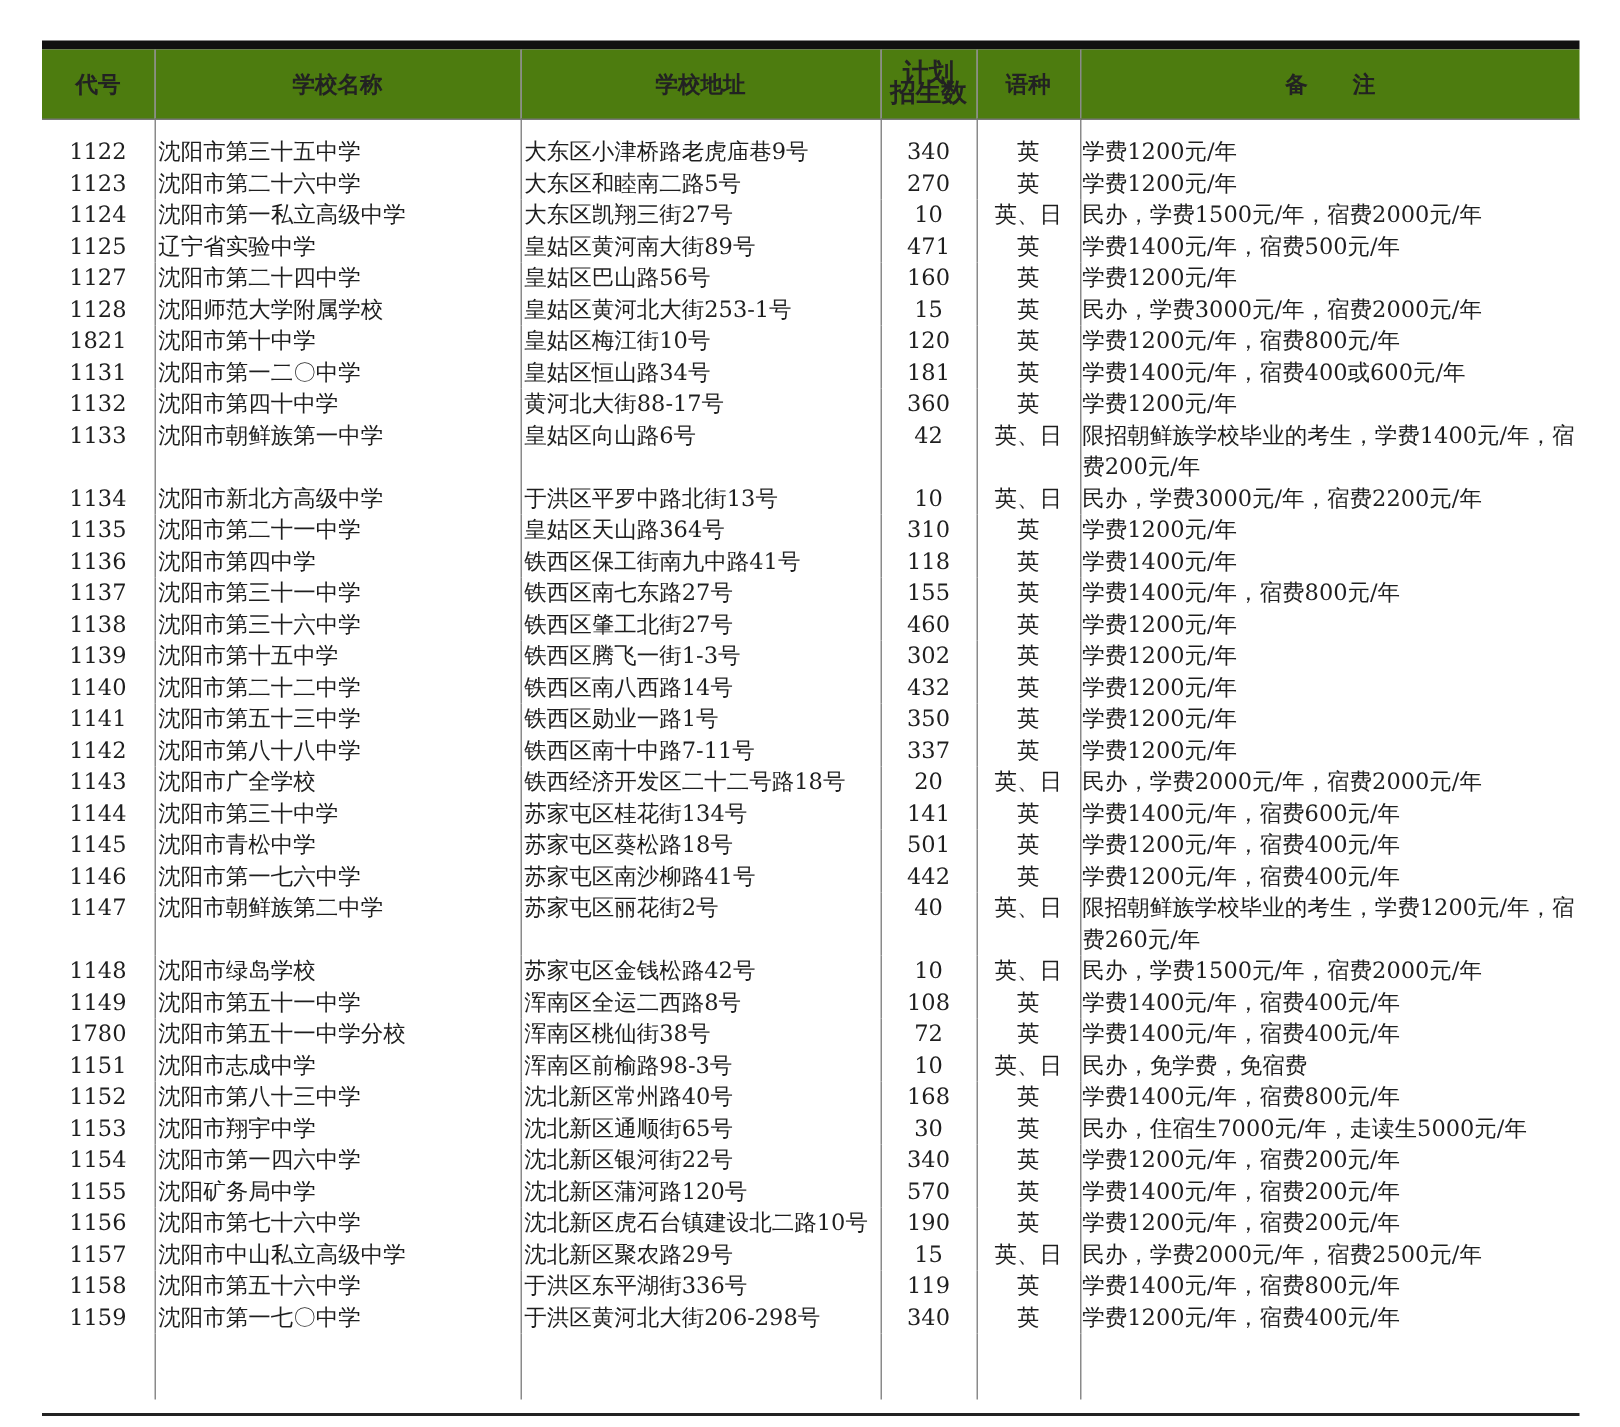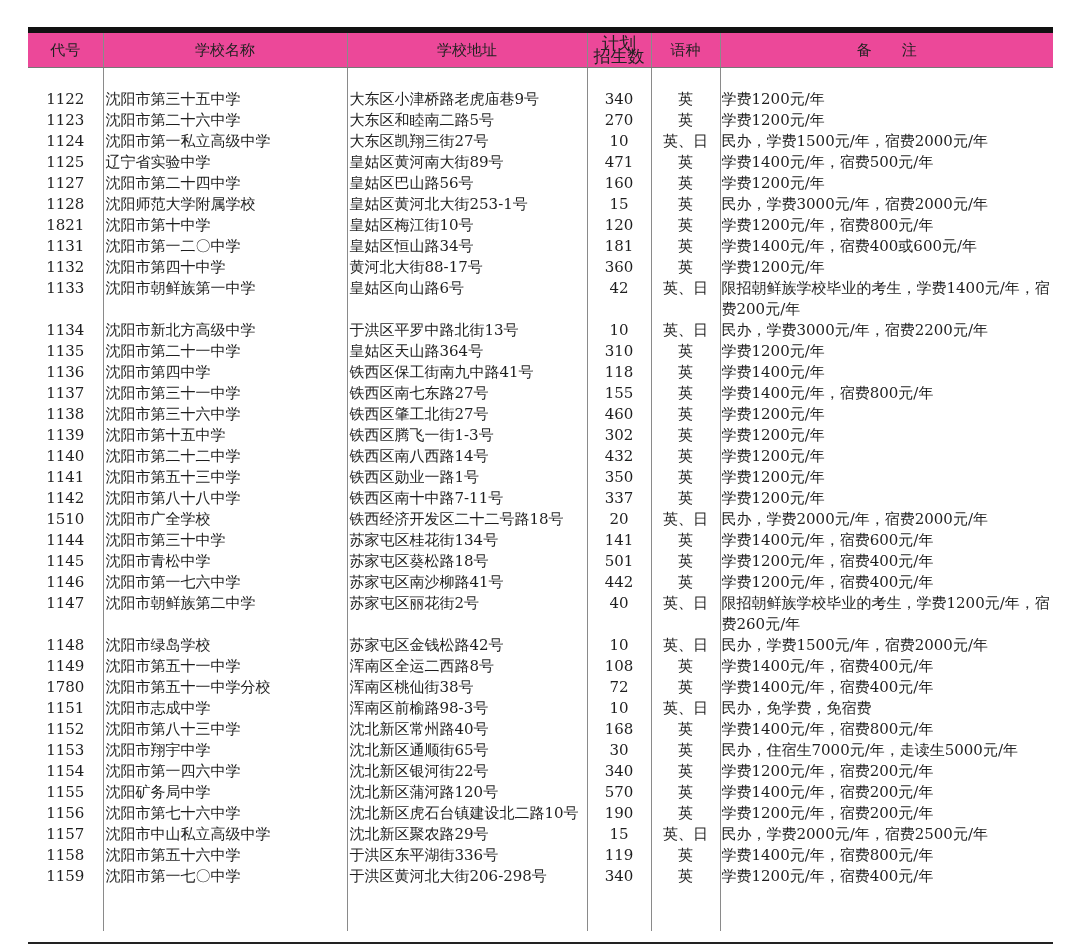--- a/index.html
+++ b/index.html
@@ -1,30 +1,30 @@
 <!DOCTYPE html>
 <html><head>
 <meta charset="utf-8">
 <style>
   html, body { margin:0; padding:0; background:#ffffff; }
   body { width:1080px; height:951px; position:relative; overflow:hidden;
          font-family:"DejaVu Serif","Liberation Serif",serif; color:#1e1e1e; }
   .page { position:absolute; left:28px; top:27px; width:1025px; }
   .top-rule { height:6px; background:#111; }
   table { border-collapse:collapse; width:1025px; table-layout:fixed; }
-  th { background:#ec4899; font-family:"DejaVu Sans","Liberation Sans",sans-serif;
-       font-weight:normal; font-size:15px; height:34px; padding:0; color:#222;
+  th { background:#4d7c0f; font-family:"DejaVu Sans","Liberation Sans",sans-serif;
+       font-weight:bold; font-size:15px; height:46px; padding:0; color:#222;
        border-left:1px solid #8a8a8a; border-bottom:1px solid #777; text-align:center; line-height:15px; }
   th:first-child { border-left:none; }
   td { font-size:15px; line-height:21px; padding:0 0 0 2px; vertical-align:top;
        border-left:1px solid #8a8a8a; white-space:nowrap; overflow:hidden; }
   td:first-child { border-left:none; text-align:center; padding:0; }
   td.c-num, td.c-lang { text-align:center; padding:0; }
   td.c-note { white-space:normal; padding-left:1px; }
-  tr.first td { padding-top:21px; }
+  tr.first td { padding-top:11px; }
   tr.spacer td { height:44px; }
   .bottom-rule { position:absolute; left:28px; top:942px; width:1025px; height:2px; background:#222; }
   .th-small { font-size:17px; line-height:13px; }
 </style>
 </head>
 <body>
 
 <div class="page">
   <div class="top-rule"></div>
   <table>
@@ -196,21 +196,21 @@
         </tr>
         <tr>
           <td class="c-code">1142</td>
           <td class="c-name">沈阳市第八十八中学</td>
           <td class="c-addr">铁西区南十中路7-11号</td>
           <td class="c-num">337</td>
           <td class="c-lang">英</td>
           <td class="c-note">学费1200元/年</td>
         </tr>
         <tr>
-          <td class="c-code">1510</td>
+          <td class="c-code">1143</td>
           <td class="c-name">沈阳市广全学校</td>
           <td class="c-addr">铁西经济开发区二十二号路18号</td>
           <td class="c-num">20</td>
           <td class="c-lang">英、日</td>
           <td class="c-note">民办，学费2000元/年，宿费2000元/年</td>
         </tr>
         <tr>
           <td class="c-code">1144</td>
           <td class="c-name">沈阳市第三十中学</td>
           <td class="c-addr">苏家屯区桂花街134号</td>

